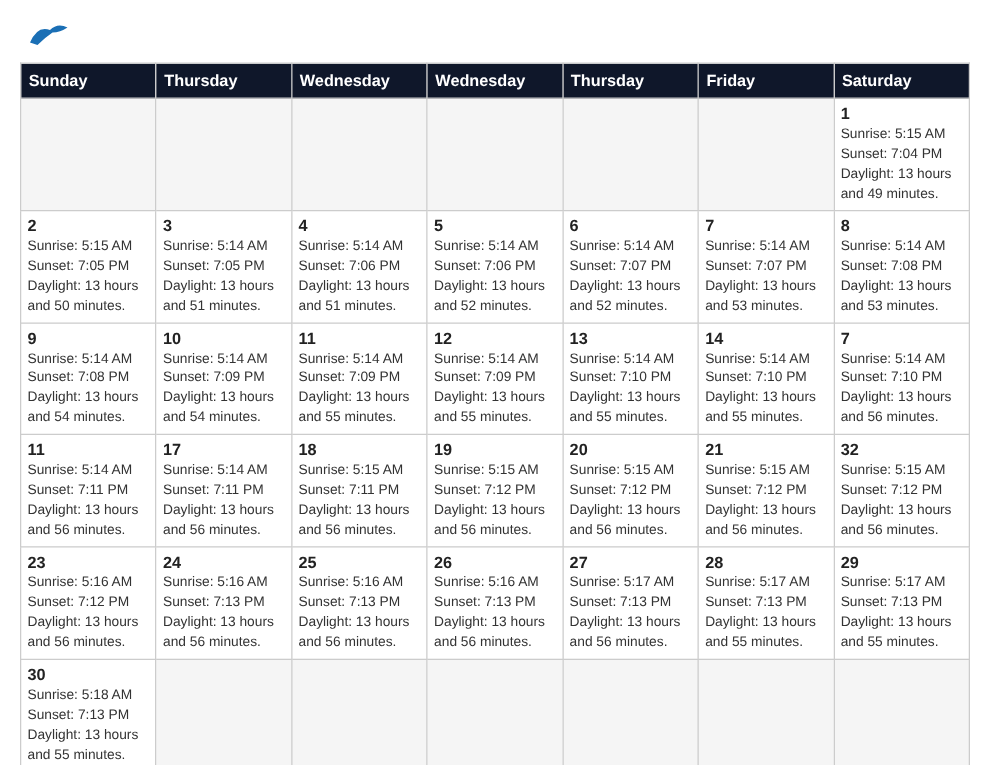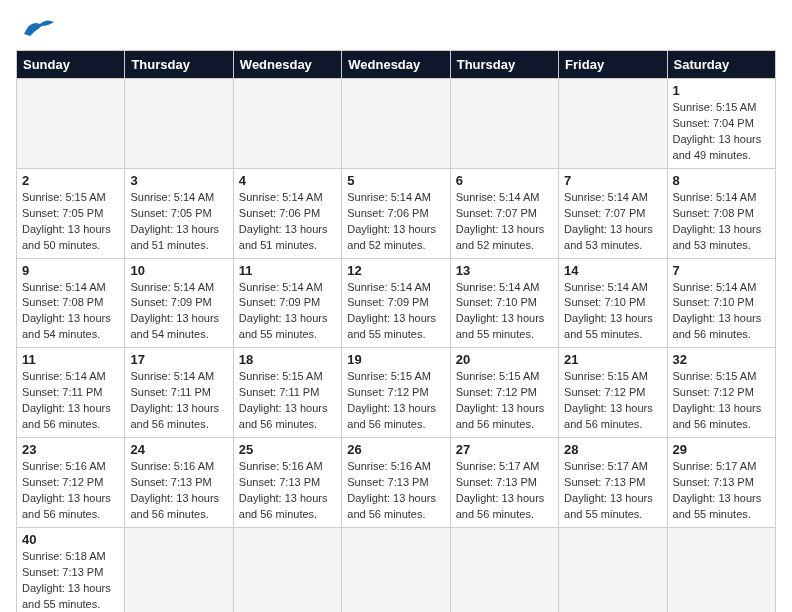--- a/index.html
+++ b/index.html
@@ -330,21 +330,21 @@
         <td>
           <span class="day-num">29</span>
           <div class="day-info" style="white-space: pre-line;">Sunrise: 5:17 AM
 Sunset: 7:13 PM
 Daylight: 13 hours
 and 55 minutes.</div>
         </td>
       </tr>
       <tr>
         <td>
-          <span class="day-num">40</span>
+          <span class="day-num">30</span>
           <div class="day-info" style="white-space: pre-line;">Sunrise: 5:18 AM
 Sunset: 7:13 PM
 Daylight: 13 hours
 and 55 minutes.</div>
         </td>
         <td class="empty"></td>
         <td class="empty"></td>
         <td class="empty"></td>
         <td class="empty"></td>
         <td class="empty"></td>

